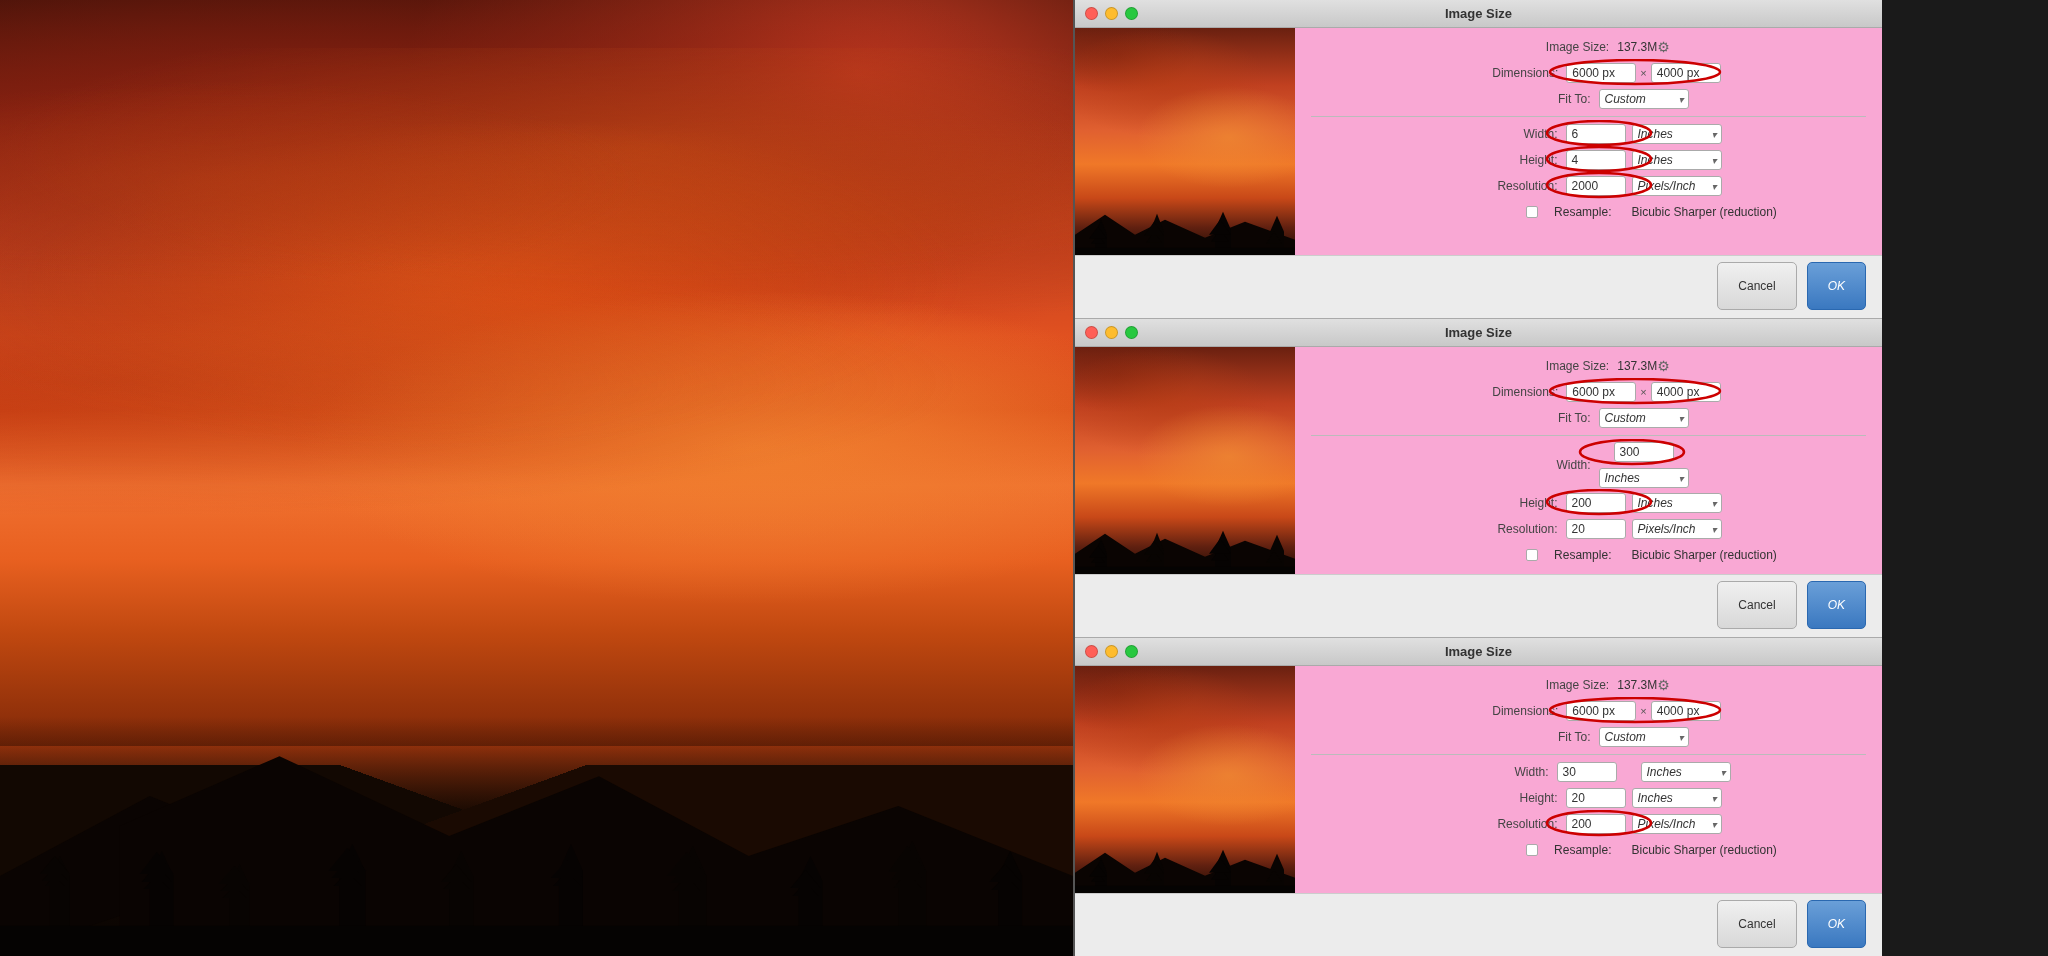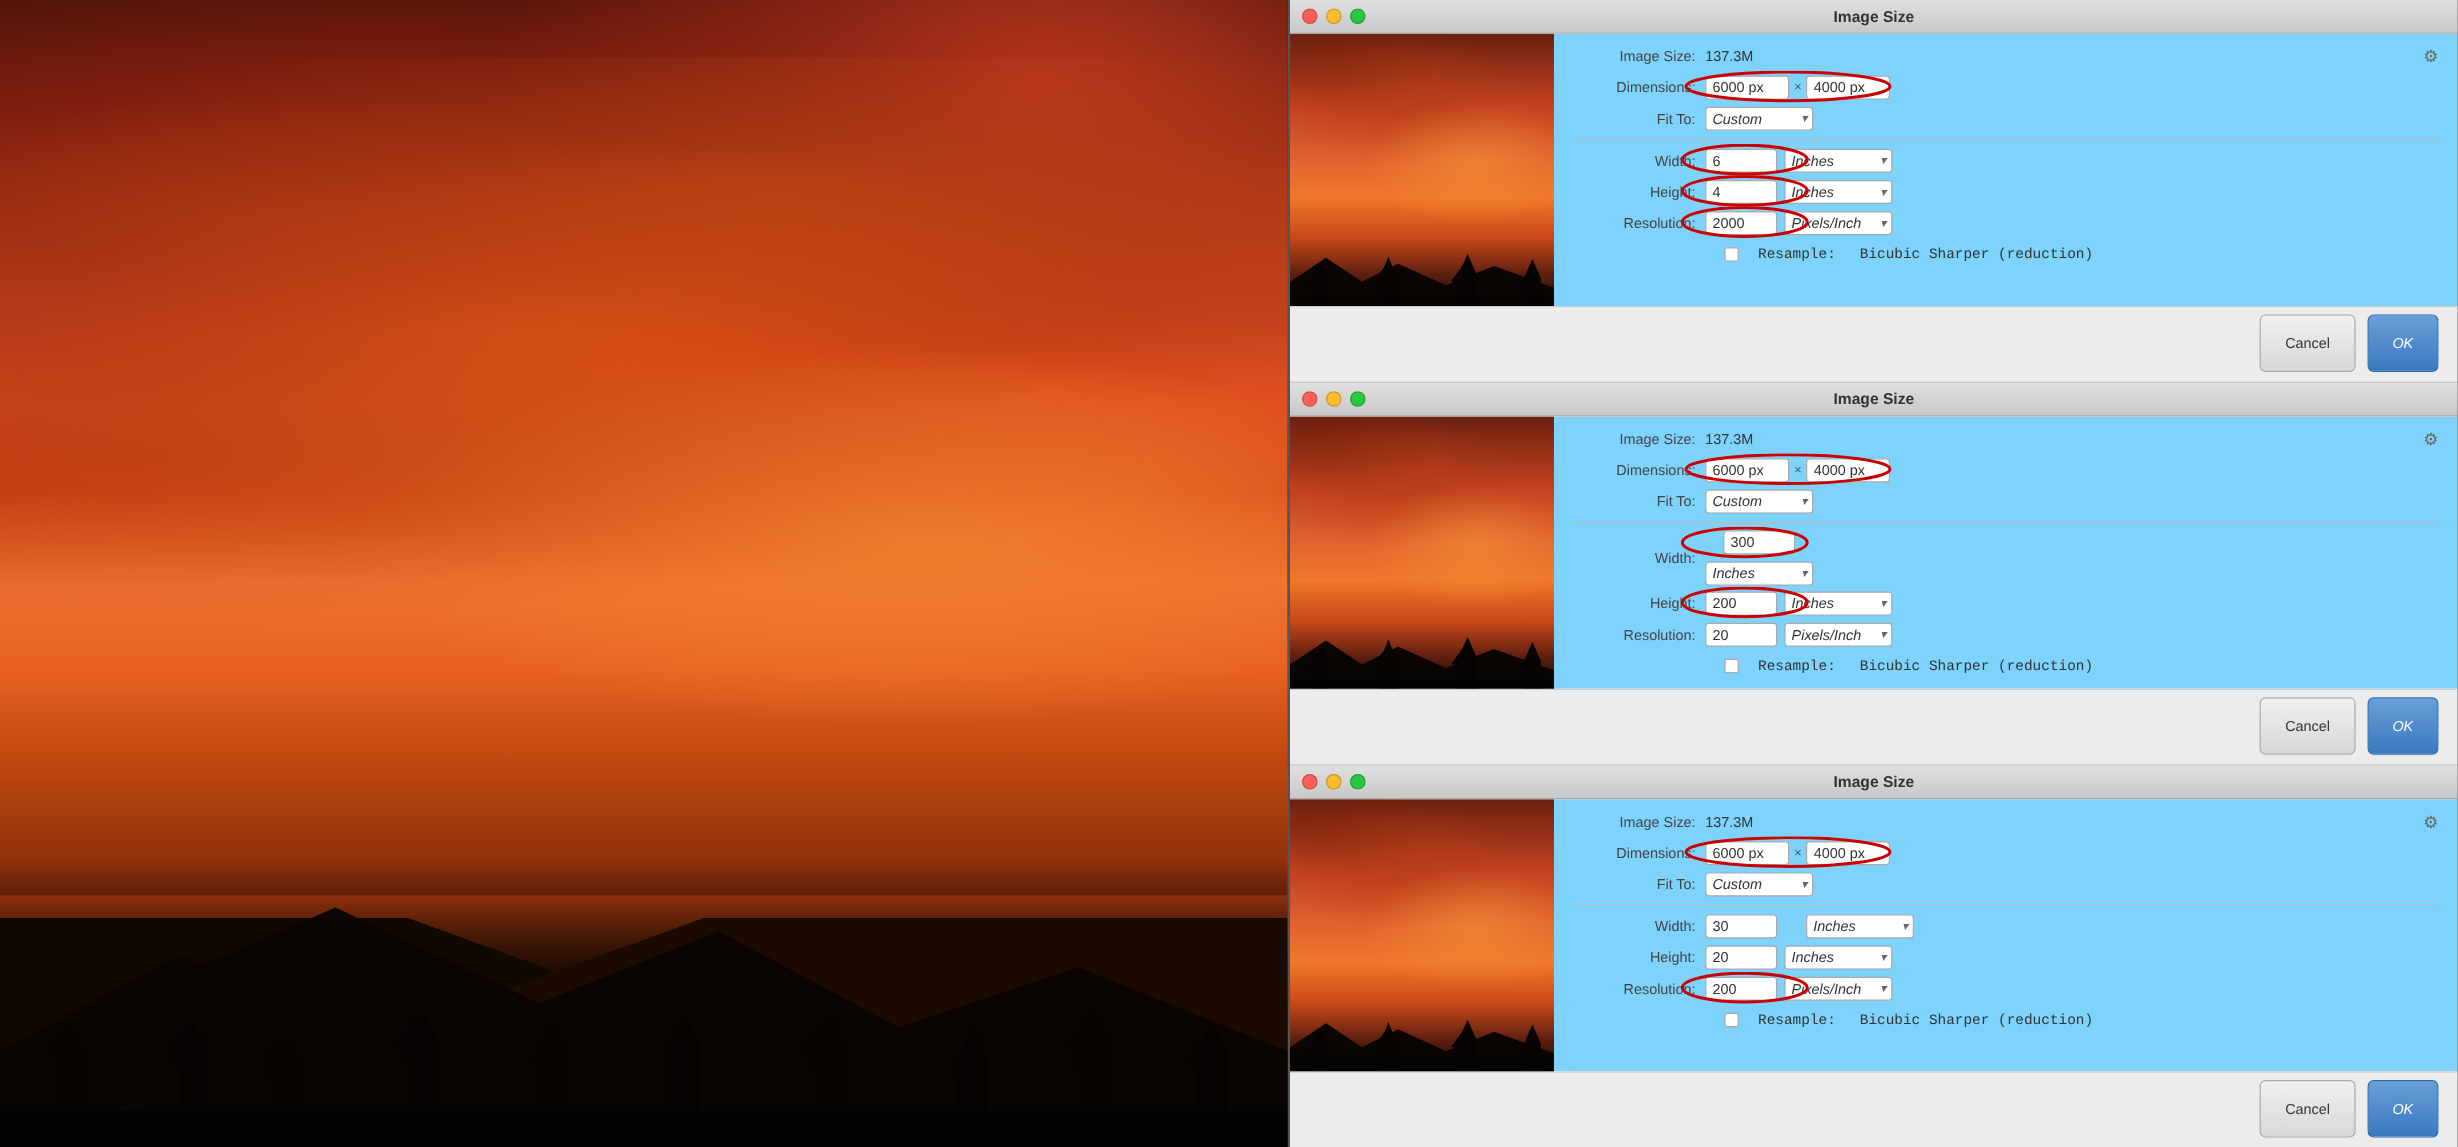--- a/index.html
+++ b/index.html
@@ -83,21 +83,21 @@
       left: 0; right: 0;
       height: 60%;
       background: 
         
         linear-gradient(160deg, transparent 40%, #1a0a02 40%),
         linear-gradient(200deg, transparent 50%, #120802 50%);
     }
 
     
     .panels-area {
-      width: 973px;
+      width: 807px;
       height: 956px;
       display: flex;
       flex-direction: column;
       background: #c8c8c8;
     }
 
     
     .dialog-panel {
       flex: 1;
       background: #ececec;
@@ -182,21 +182,22 @@
         radial-gradient(ellipse 50% 30% at 20% 15%, rgba(120,30,10,0.5) 0%, transparent 70%);
     }
 
     
     .dialog-settings {
       flex: 1;
       padding: 8px 16px;
       display: flex;
       flex-direction: column;
       gap: 4px;
-      background: #7dd3fc;
+      background: #f9a8d4;
+      align-items: center;
     }
 
     .settings-row {
       display: flex;
       align-items: center;
       min-height: 22px;
       font-size: 12px;
       color: #333;
     }
 
@@ -252,21 +253,20 @@
 
     .x-separator {
       color: #555;
       font-size: 11px;
     }
 
     .resample-row {
       display: flex;
       align-items: center;
       gap: 16px;
-      font-family: Liberation Mono, monospace;
     }
 
     .checkbox {
       width: 12px;
       height: 12px;
       border: 1px solid #aaa;
       background: white;
       border-radius: 2px;
       flex-shrink: 0;
     }

